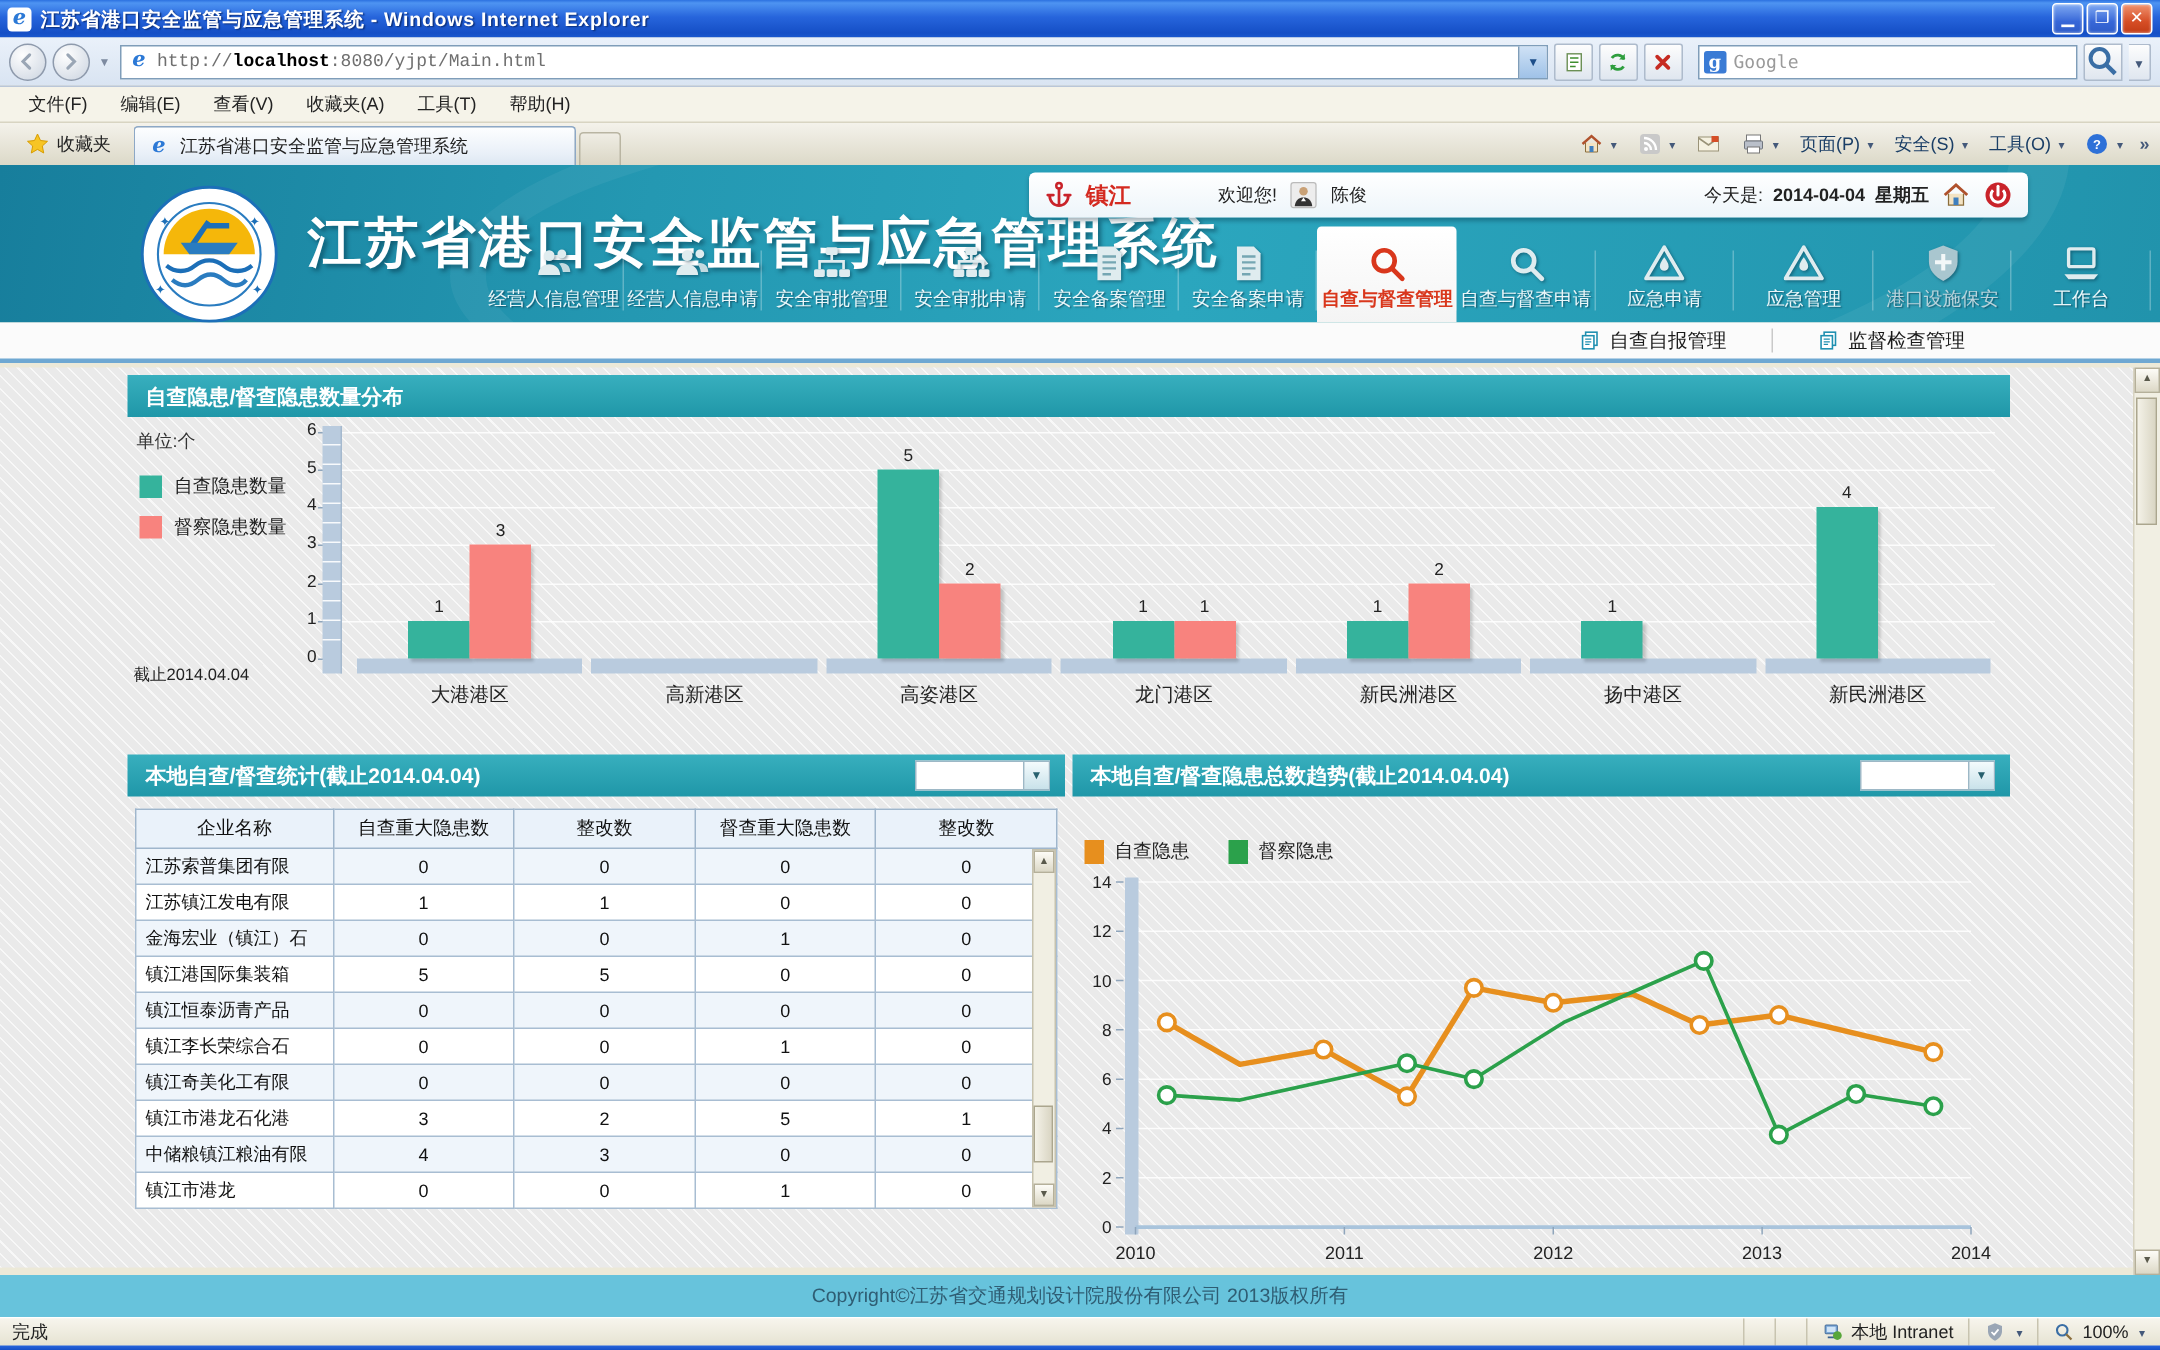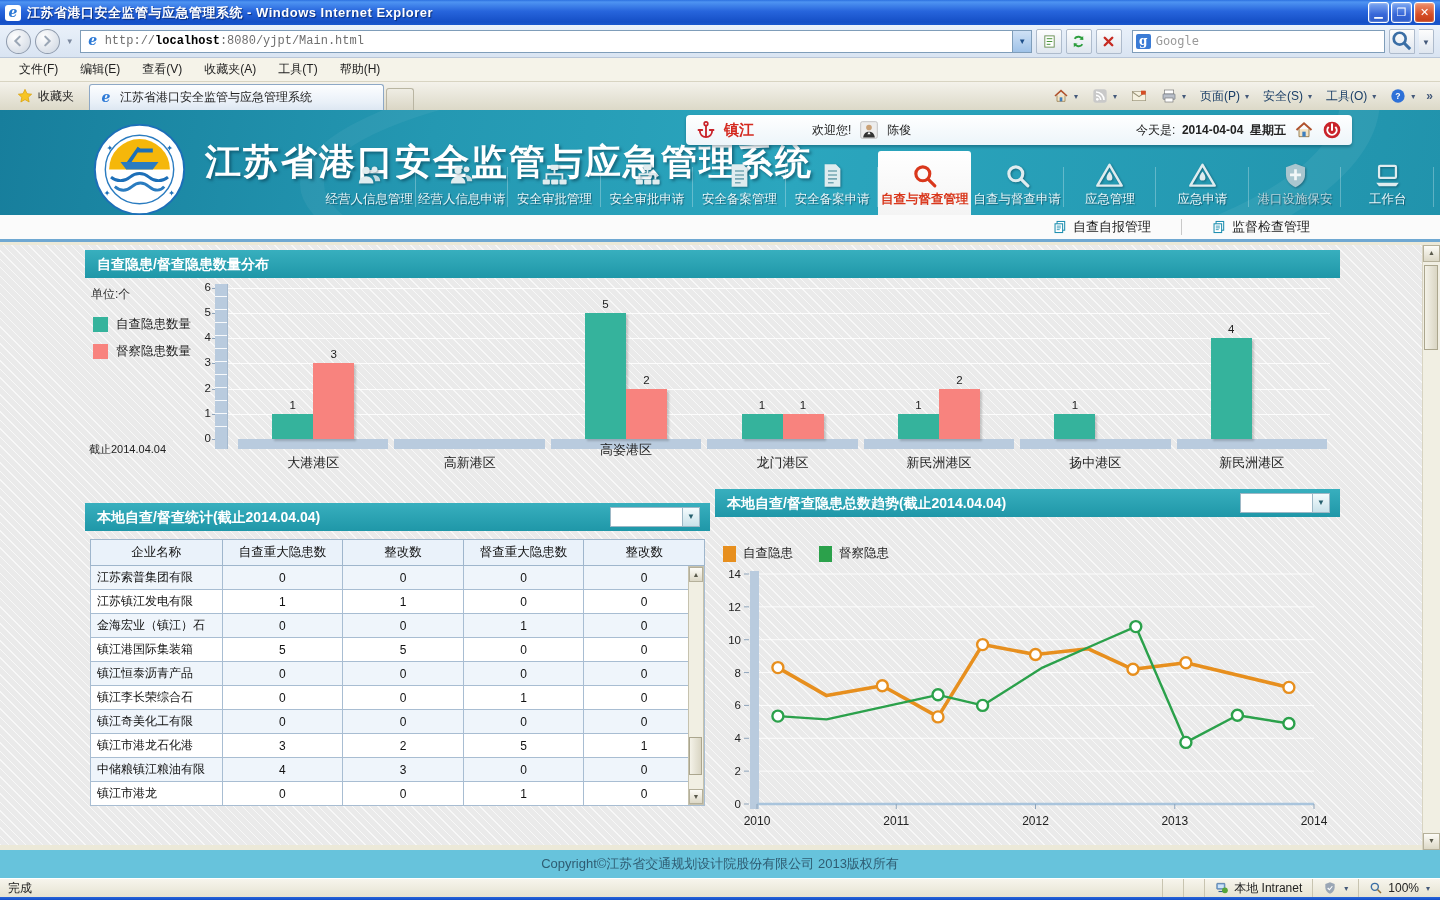--- a/index.html
+++ b/index.html
@@ -124,21 +124,21 @@
 table.stats td{height:24px;border:1px solid #A8BDD2;text-align:center;font-size:12px;color:#111;}
 table.stats tr.odd td{background:#EFF5FB;}
 table.stats td.name{text-align:left;padding-left:6px;white-space:nowrap;overflow:hidden;}
 .tscroll{position:absolute;right:6px;top:35px;width:16px;height:239px;background:#F1EFE3;border:1px solid #C6C2AE;}
 .sbtn{height:15px;background:linear-gradient(#FDFCF7,#DCD8C6);border:1px solid #B5B09A;font-size:7px;color:#5A5A4C;
  text-align:center;line-height:14px;}
 .sthumb{position:absolute;left:0;width:14px;background:linear-gradient(90deg,#F4F2E8,#D9D5C3);border:1px solid #ABA astray;}
 .tscroll .sthumb{left:0;width:13px;top:170px;height:38px;border:1px solid #ABA68E;}
 .tscroll .sbtn.down{position:absolute;bottom:0;left:0;right:0;}
 
-.trend-panel{position:absolute;left:715px;top:244px;width:625px;height:340px;}
+.trend-panel{position:absolute;left:715px;top:258px;width:625px;height:340px;}
 .tr-body{position:relative;}
 .tr-legend{display:flex;gap:26px;padding:8px 0 0 8px;align-items:center;margin-top:20px;}
 .tr-leg-item{display:flex;align-items:center;gap:7px;font-size:12.5px;color:#222;}
 .tr-leg-swatch{width:13px;height:16px;}
 
 .footer{position:absolute;left:0;top:850px;width:1440px;height:28px;background:#67C3DC;
  text-align:center;line-height:28px;color:#2F5D73;font-size:13px;}
 
 
 .statusbar{position:absolute;left:0;top:878px;width:1440px;height:19px;background:linear-gradient(#F7F5ED,#E6E3D2);
@@ -414,30 +414,30 @@
           </span>
           <span class="nlabel">自查与督查申请</span>
         </div>
         <div class="nav-item">
           <span class="nicon">
             <svg viewBox="0 0 24 24">
               <path d="M12 2.5L22.8 21H1.2z" fill="none" stroke="currentColor" stroke-width="2.2" stroke-linejoin="round"></path>
               <path d="M12 8.5c-1.6 2.2-2.6 3.8-2.6 5.4a2.6 2.6 0 005.2 0c0-1.6-1-3.2-2.6-5.4z" fill="currentColor"></path>
             </svg>
           </span>
-          <span class="nlabel">应急管理</span>
+          <span class="nlabel">应急申请</span>
         </div>
         <div class="nav-item">
           <span class="nicon">
             <svg viewBox="0 0 24 24">
               <path d="M12 2.5L22.8 21H1.2z" fill="none" stroke="currentColor" stroke-width="2.2" stroke-linejoin="round"></path>
               <path d="M12 8.5c-1.6 2.2-2.6 3.8-2.6 5.4a2.6 2.6 0 005.2 0c0-1.6-1-3.2-2.6-5.4z" fill="currentColor"></path>
             </svg>
           </span>
-          <span class="nlabel">应急申请</span>
+          <span class="nlabel">应急管理</span>
         </div>
         <div class="nav-item disabled">
           <span class="nicon">
             <svg viewBox="0 0 24 24" fill="currentColor">
               <path d="M12 1.5l8.5 3.2v6.3c0 5.3-3.6 9.1-8.5 11.5C7.1 20.1 3.5 16.3 3.5 11V4.7z"></path>
               <path d="M10.8 6.5h2.4v3.7h3.7v2.4h-3.7v3.7h-2.4v-3.7H7.1v-2.4h3.7z" fill="rgba(255,255,255,.85)"></path>
             </svg>
           </span>
           <span class="nlabel">港口设施保安</span>
         </div>
@@ -532,21 +532,21 @@
             </div>
             <div class="bc-baseseg" style="left: 23px; width: 150.429px; top: 155px;"></div>
             <div class="bc-cat" style="left: 28.2143px; width: 140px; top: 170px;">大港港区</div>
             <div class="bc-bar" style="left: 57.2143px; width: 41px; top: 129.8px; height: 25.2px; background: rgb(53, 179, 156);"></div>
             <div class="bc-val" style="left: 65.7143px; width: 24px; top: 114.8px;">1</div>
             <div class="bc-bar" style="left: 98.2143px; width: 41px; top: 79.4px; height: 75.6px; background: rgb(248, 131, 126);"></div>
             <div class="bc-val" style="left: 106.714px; width: 24px; top: 64.4px;">3</div>
             <div class="bc-baseseg" style="left: 179.429px; width: 150.429px; top: 155px;"></div>
             <div class="bc-cat" style="left: 184.643px; width: 140px; top: 170px;">高新港区</div>
             <div class="bc-baseseg" style="left: 335.857px; width: 150.429px; top: 155px;"></div>
-            <div class="bc-cat" style="left: 341.071px; width: 140px; top: 157px;">高姿港区</div>
+            <div class="bc-cat" style="left: 341.071px; width: 140px; top: 170px;">高姿港区</div>
             <div class="bc-bar" style="left: 370.071px; width: 41px; top: 29px; height: 126px; background: rgb(53, 179, 156);"></div>
             <div class="bc-val" style="left: 378.571px; width: 24px; top: 14px;">5</div>
             <div class="bc-bar" style="left: 411.071px; width: 41px; top: 104.6px; height: 50.4px; background: rgb(248, 131, 126);"></div>
             <div class="bc-val" style="left: 419.571px; width: 24px; top: 89.6px;">2</div>
             <div class="bc-baseseg" style="left: 492.286px; width: 150.429px; top: 155px;"></div>
             <div class="bc-cat" style="left: 497.5px; width: 140px; top: 170px;">龙门港区</div>
             <div class="bc-bar" style="left: 526.5px; width: 41px; top: 129.8px; height: 25.2px; background: rgb(53, 179, 156);"></div>
             <div class="bc-val" style="left: 535px; width: 24px; top: 114.8px;">1</div>
             <div class="bc-bar" style="left: 567.5px; width: 41px; top: 129.8px; height: 25.2px; background: rgb(248, 131, 126);"></div>
             <div class="bc-val" style="left: 576px; width: 24px; top: 114.8px;">1</div>

